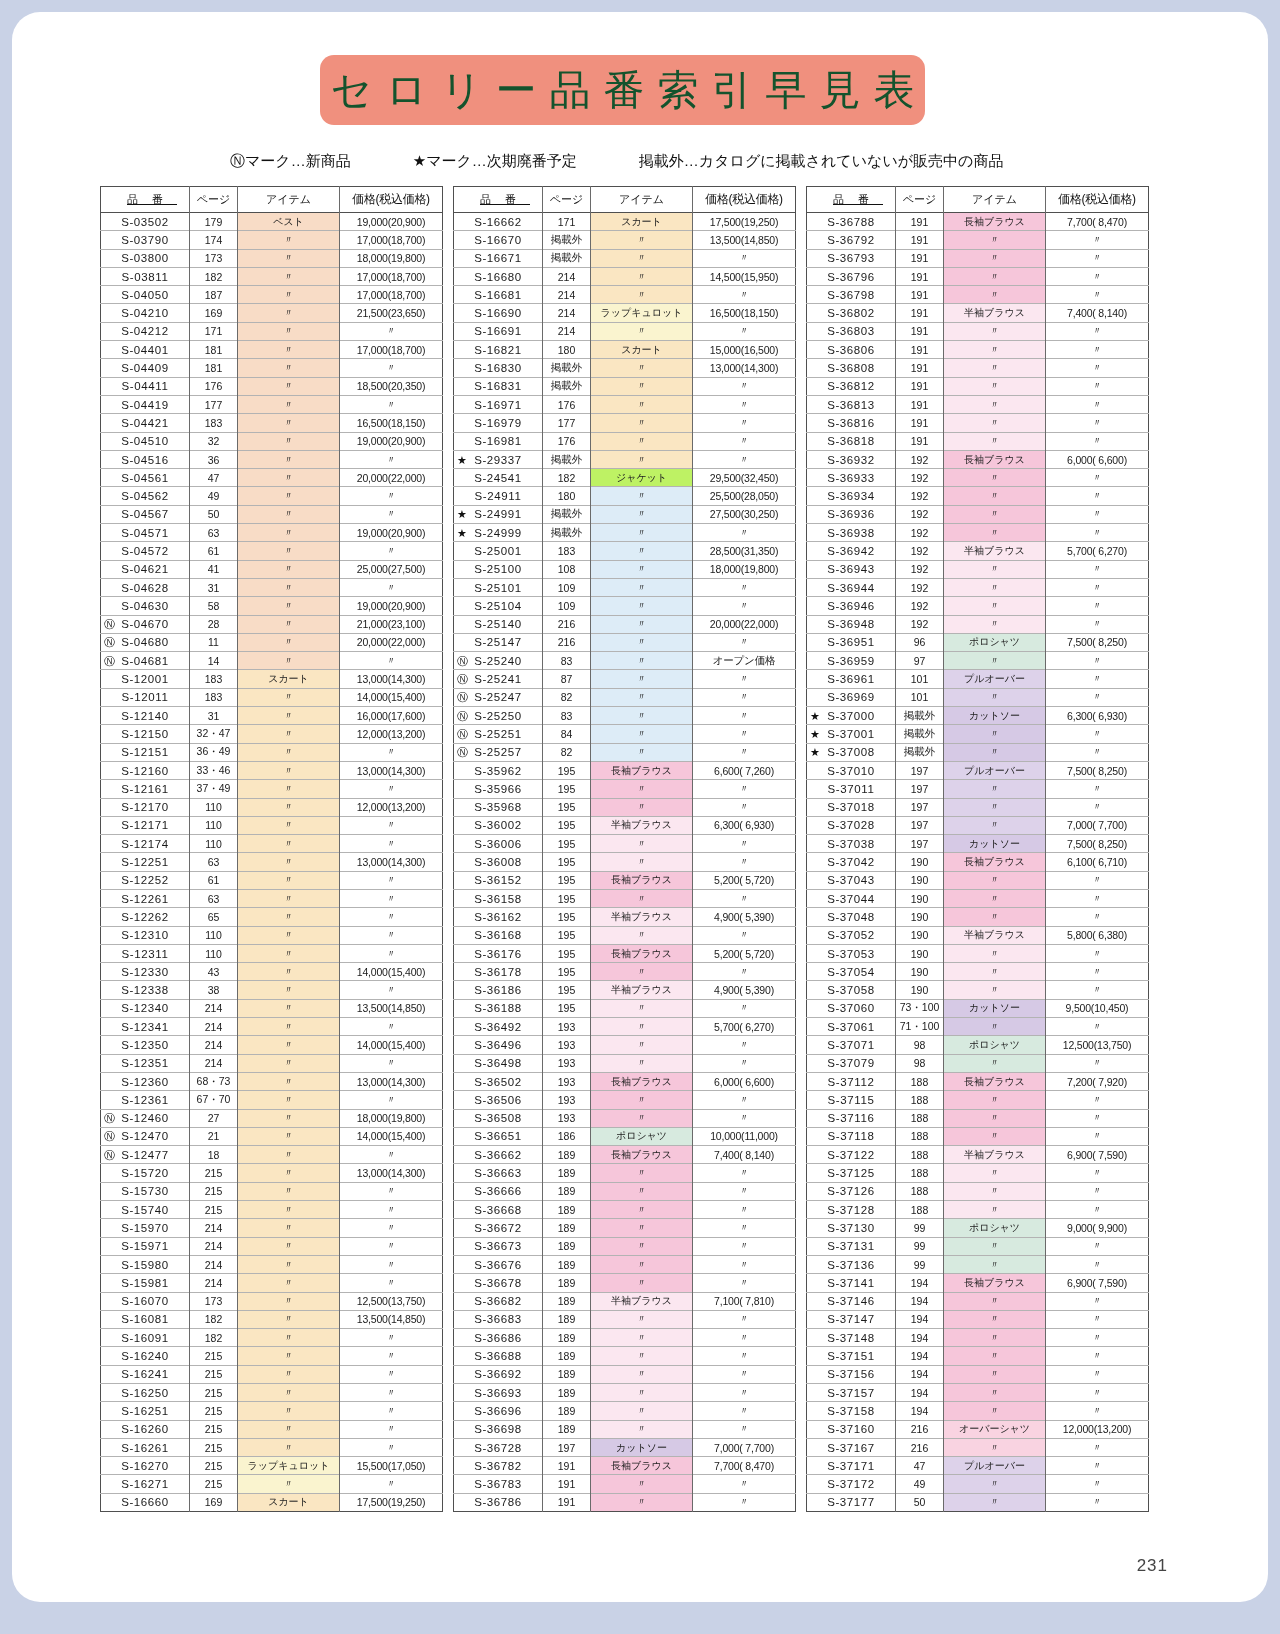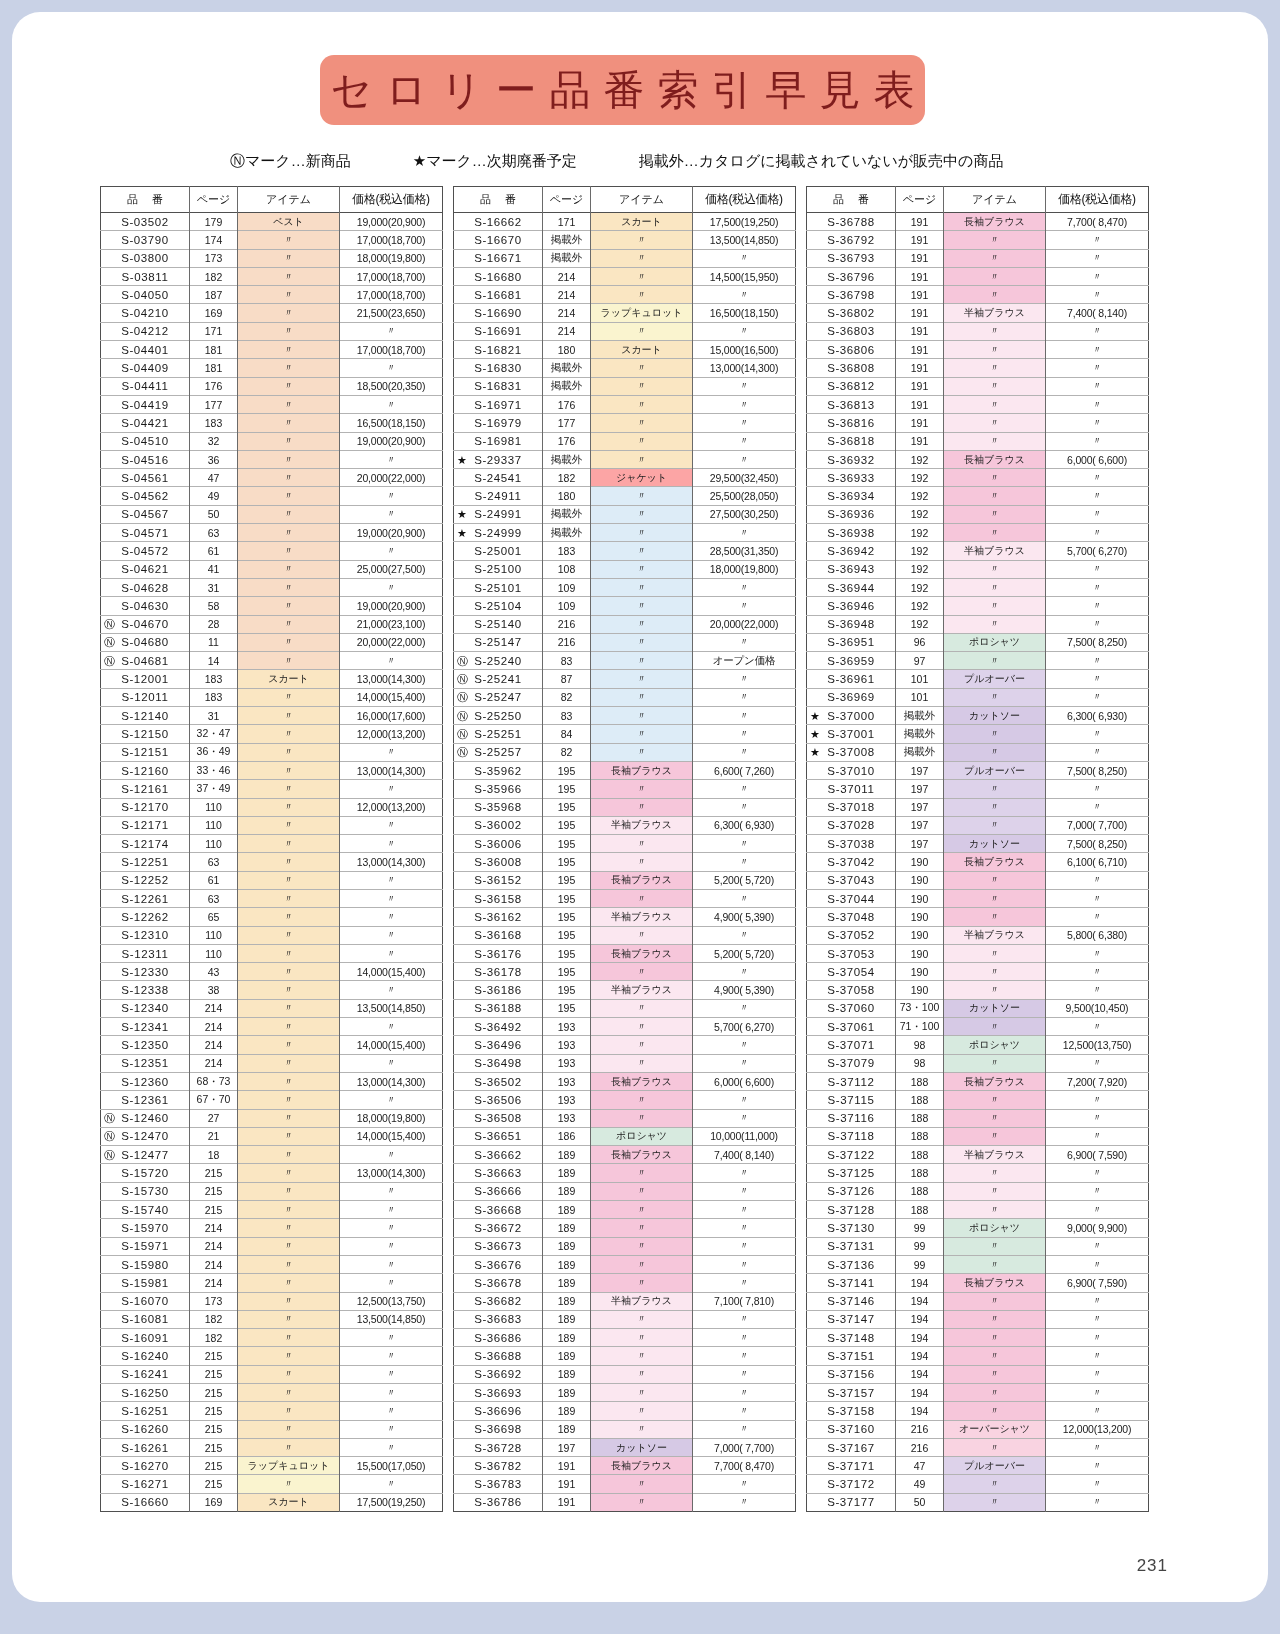--- a/index.html
+++ b/index.html
@@ -18,21 +18,21 @@
     border-radius:28px;
   }
   
   .banner{
     position:absolute;left:308px;top:43px;
     width:605px;height:70px;
     border-radius:14px;
     display:flex;align-items:center;justify-content:center;
   }
   .banner .title-text{
-    color:#7f1d1d;
+    color:#14532d;
     font-size:41px;
     letter-spacing:13px;
     padding-left:13px;
     white-space:nowrap;
   }
   
   .legend{
     position:absolute;left:0;top:140px;width:100%;
     display:flex;
     padding-left:218px;
@@ -59,21 +59,21 @@
     vertical-align:middle;
     border-left:1px solid #6a6a6a;
     overflow:hidden;
     white-space:nowrap;
   }
   table.idx th:first-child,table.idx td:first-child{border-left:none;}
   table.idx thead tr{height:26px;border-bottom:1.3px solid #4f4f4f;}
   table.idx tbody tr{height:18.3px;border-top:1px solid #b3b3b3;}
   table.idx tbody tr:first-child{border-top:none;}
   th{font-weight:normal;font-size:11px;color:#111;}
-  th .spread{letter-spacing:14px;padding-left:14px;}
+  th .spread{letter-spacing:14px;padding-left:14px;text-decoration:underline;}
   th.c-price span{font-size:12px;letter-spacing:-0.3px;}
   .c-code{width:88px;}
   .c-page{width:47px;}
   .c-item{width:101px;}
   .c-price{width:102px;}
   td.c-code{position:relative;font-size:11.5px;letter-spacing:0.6px;color:#1a1a1a;}
   td.c-code .mark{
     position:absolute;left:3px;top:50%;transform:translateY(-50%);
     font-size:11px;letter-spacing:0;color:#111;
   }
@@ -634,21 +634,21 @@
           </tr>
           <tr>
             <td class="c-code"><span class="mark">★</span><span>S-29337</span></td>
             <td class="c-page">掲載外</td>
             <td class="c-item ditto" style="background: rgb(250, 230, 194);">〃</td>
             <td class="c-price ditto">〃</td>
           </tr>
           <tr>
             <td class="c-code"><span>S-24541</span></td>
             <td class="c-page">182</td>
-            <td class="c-item" style="background: #fca5a5; text-align: center;">ジャケット</td>
+            <td class="c-item" style="background: #bef264; text-align: center;">ジャケット</td>
             <td class="c-price">29,500(32,450)</td>
           </tr>
           <tr>
             <td class="c-code"><span>S-24911</span></td>
             <td class="c-page">180</td>
             <td class="c-item ditto" style="background: rgb(221, 236, 247);">〃</td>
             <td class="c-price">25,500(28,050)</td>
           </tr>
           <tr>
             <td class="c-code"><span class="mark">★</span><span>S-24991</span></td>

